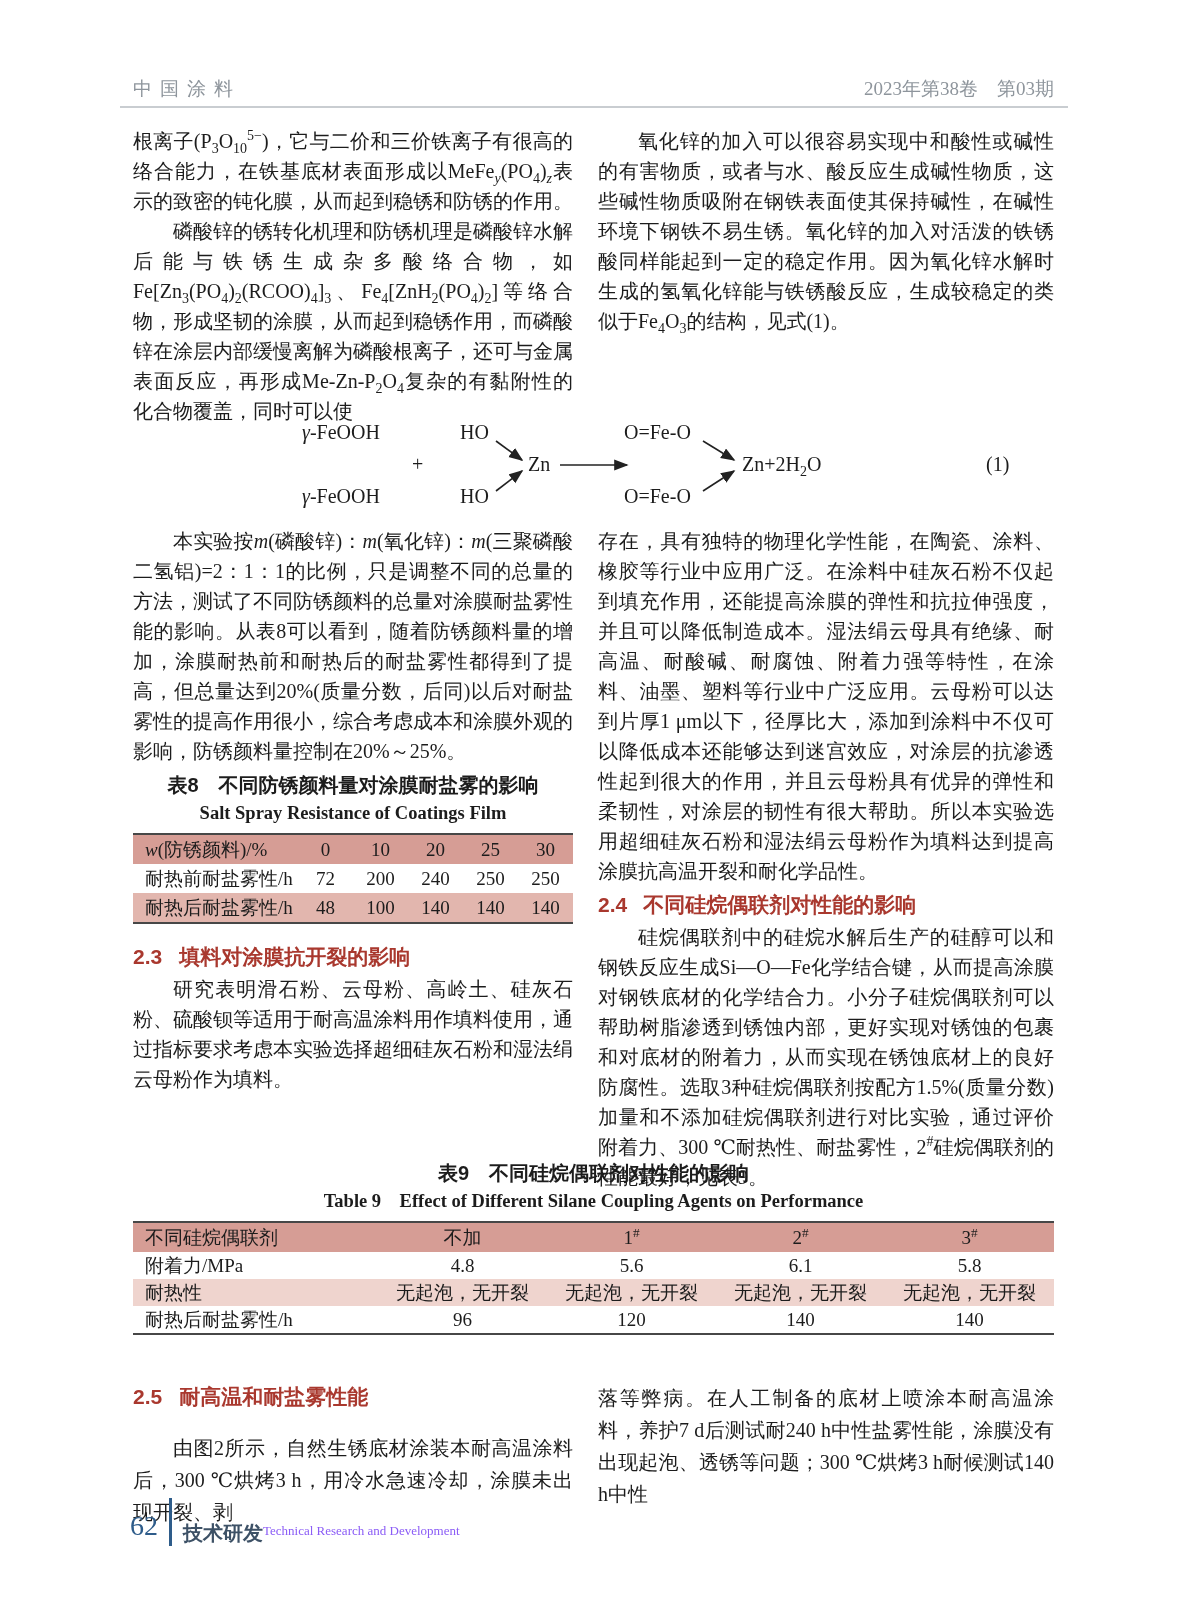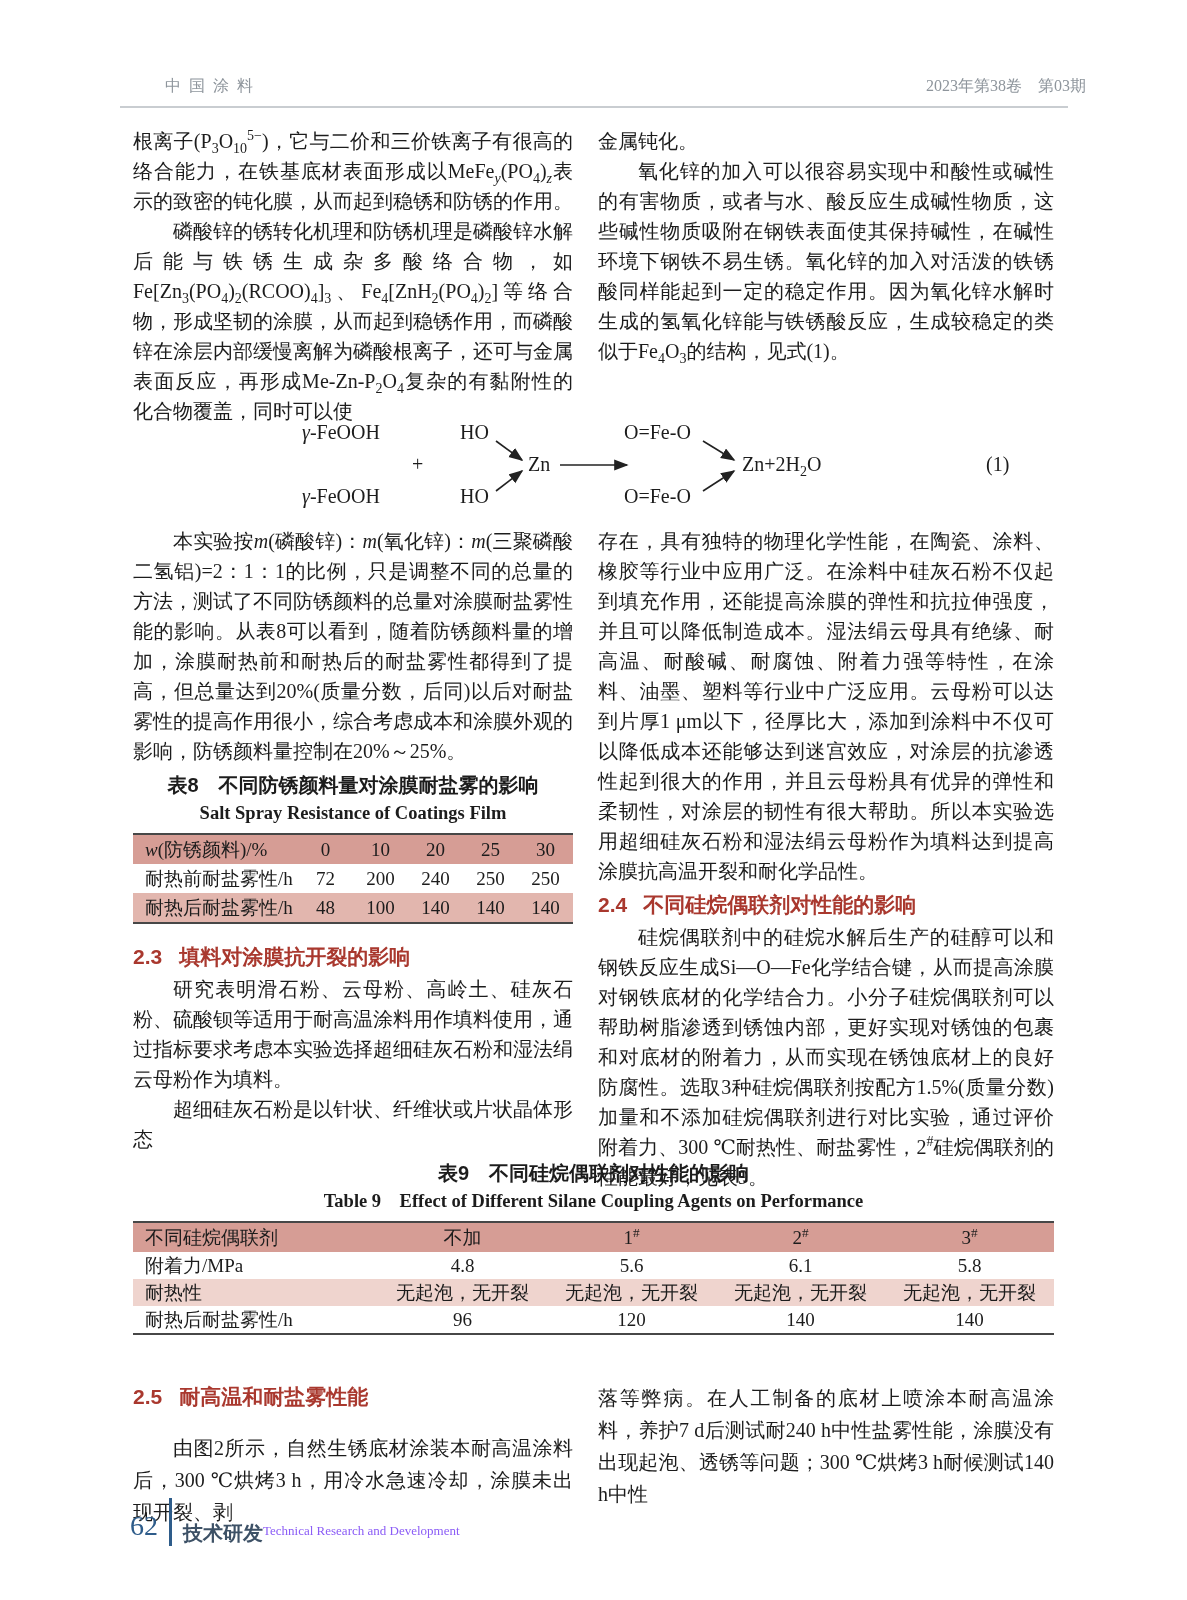--- a/index.html
+++ b/index.html
@@ -3,21 +3,21 @@
 <meta charset="utf-8">
 <style>
   html,body{margin:0;padding:0;background:#ededed;}
   .page{
     position:relative;width:1187px;height:1600px;margin:0 auto;background:#ffffff;
     font-family:"Liberation Serif","DejaVu Serif",serif;color:var(--text,#1c1c1c);
     overflow:hidden;
   }
   
   .hdr{position:absolute;left:133px;width:921px;top:76px;display:flex;justify-content:space-between;
-       color:var(--header_gray,#8e959c);font-size:16px;margin-left:32px;}
+       color:var(--header_gray,#8e959c);font-size:19px;}
   .hdr .journal{letter-spacing:8px;}
   .hdr-rule{position:absolute;left:120px;width:948px;top:106px;height:2px;background:var(--rule_gray,#c9cdd1);}
   
   .col{position:absolute;font-size:20px;line-height:30px;text-align:justify;}
   .col p{margin:0;}
   .ind{text-indent:2em;}
   #r1l{left:133px;top:126px;width:440px;}
   #r1r{left:598px;top:126px;width:456px;}
   #r2l{left:133px;top:526px;width:440px;}
   #r2r{left:598px;top:526px;width:456px;}
@@ -68,21 +68,20 @@
     <span class="journal">中国涂料</span>
     <span class="issue">2023年第38卷　第03期</span>
   </div>
   <div class="hdr-rule"></div>
 
   <div class="col" id="r1l">
     <p>根离子(P<sub>3</sub>O<sub>10</sub><sup>5−</sup>)，它与二价和三价铁离子有很高的络合能力，在铁基底材表面形成以MeFe<sub><i>y</i></sub>(PO<sub>4</sub>)<sub><i>z</i></sub>表示的致密的钝化膜，从而起到稳锈和防锈的作用。</p>
     <p class="ind">磷酸锌的锈转化机理和防锈机理是磷酸锌水解后能与铁锈生成杂多酸络合物，如Fe[Zn<sub>3</sub>(PO<sub>4</sub>)<sub>2</sub>(RCOO)<sub>4</sub>]<sub>3</sub>、Fe<sub>4</sub>[ZnH<sub>2</sub>(PO<sub>4</sub>)<sub>2</sub>]等络合物，形成坚韧的涂膜，从而起到稳锈作用，而磷酸锌在涂层内部缓慢离解为磷酸根离子，还可与金属表面反应，再形成Me-Zn-P<sub>2</sub>O<sub>4</sub>复杂的有黏附性的化合物覆盖，同时可以使</p>
   </div>
   <div class="col" id="r1r">
-    <p>金属钝化。</p>
     <p class="ind">氧化锌的加入可以很容易实现中和酸性或碱性的有害物质，或者与水、酸反应生成碱性物质，这些碱性物质吸附在钢铁表面使其保持碱性，在碱性环境下钢铁不易生锈。氧化锌的加入对活泼的铁锈酸同样能起到一定的稳定作用。因为氧化锌水解时生成的氢氧化锌能与铁锈酸反应，生成较稳定的类似于Fe<sub>4</sub>O<sub>3</sub>的结构，见式(1)。</p>
   </div>
 
   <div id="eq">
     <svg width="921" height="112" viewBox="0 0 921 112">
       <defs>
         <marker id="ah" markerWidth="9" markerHeight="8" refX="8" refY="3.5" orient="auto">
           <path d="M0,0 L9,3.5 L0,7 Z" fill="#222"></path>
         </marker>
       </defs>
@@ -136,21 +135,20 @@
           <span>140</span>
         </div>
       </div>
     </div>
 
     <div class="sec mt">
       <span>2.3</span>
       <span>填料对涂膜抗开裂的影响</span>
     </div>
     <p class="ind">研究表明滑石粉、云母粉、高岭土、硅灰石粉、硫酸钡等适用于耐高温涂料用作填料使用，通过指标要求考虑本实验选择超细硅灰石粉和湿法绢云母粉作为填料。</p>
-    <p class="ind">超细硅灰石粉是以针状、纤维状或片状晶体形态</p>
   </div>
 
   <div class="col" id="r2r">
     <p>存在，具有独特的物理化学性能，在陶瓷、涂料、橡胶等行业中应用广泛。在涂料中硅灰石粉不仅起到填充作用，还能提高涂膜的弹性和抗拉伸强度，并且可以降低制造成本。湿法绢云母具有绝缘、耐高温、耐酸碱、耐腐蚀、附着力强等特性，在涂料、油墨、塑料等行业中广泛应用。云母粉可以达到片厚1 μm以下，径厚比大，添加到涂料中不仅可以降低成本还能够达到迷宫效应，对涂层的抗渗透性起到很大的作用，并且云母粉具有优异的弹性和柔韧性，对涂层的韧性有很大帮助。所以本实验选用超细硅灰石粉和湿法绢云母粉作为填料达到提高涂膜抗高温开裂和耐化学品性。</p>
     <div class="sec" style="margin-top:4px;margin-bottom:2px;gap:16px;">
       <span>2.4</span>
       <span>不同硅烷偶联剂对性能的影响</span>
     </div>
     <p class="ind">硅烷偶联剂中的硅烷水解后生产的硅醇可以和钢铁反应生成Si—O—Fe化学结合键，从而提高涂膜对钢铁底材的化学结合力。小分子硅烷偶联剂可以帮助树脂渗透到锈蚀内部，更好实现对锈蚀的包裹和对底材的附着力，从而实现在锈蚀底材上的良好防腐性。选取3种硅烷偶联剂按配方1.5%(质量分数)加量和不添加硅烷偶联剂进行对比实验，通过评价附着力、300 ℃耐热性、耐盐雾性，2<sup>#</sup>硅烷偶联剂的性能最好，见表9。</p>
   </div>

